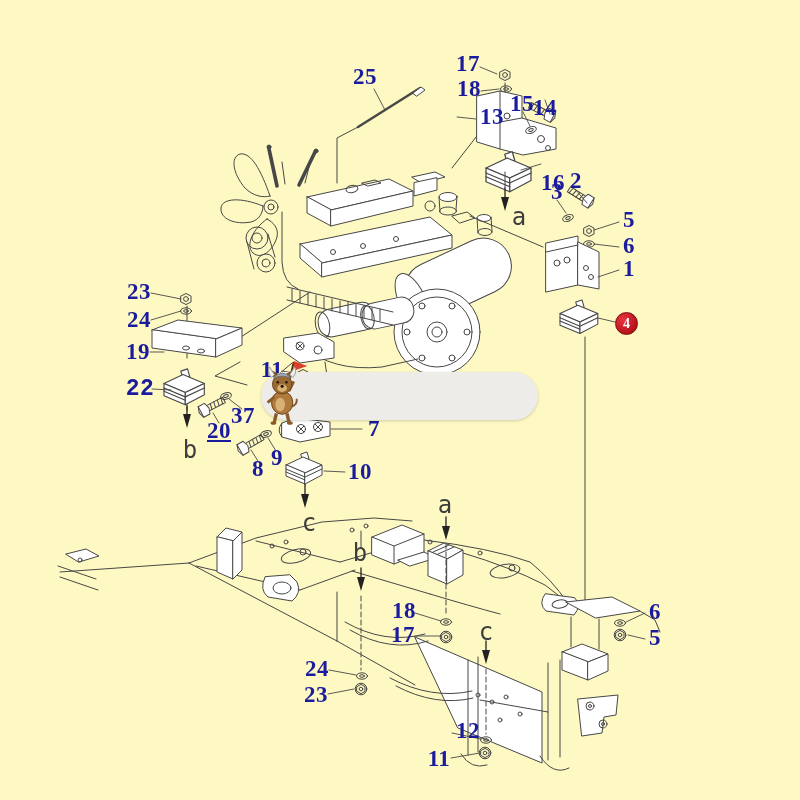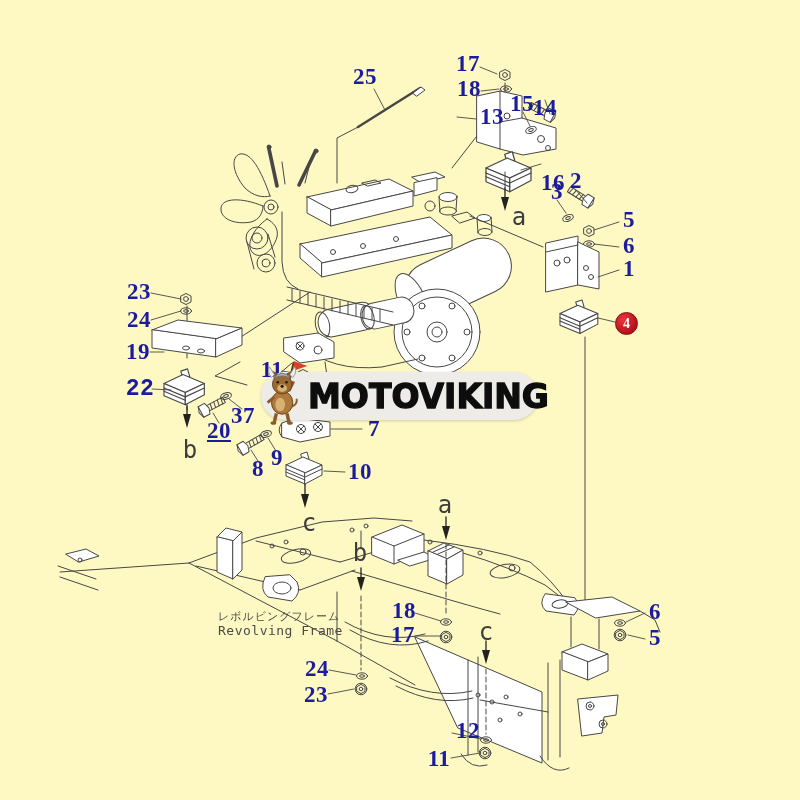--- a/index.html
+++ b/index.html
@@ -400,24 +400,20 @@
       <span class="plabel" style="left: 440px; top: 731px; margin-left: 28px;">12</span>
       <span class="plabel" style="left: 439px; top: 759px;">11</span>
       <span class="rletter" style="left: 519px; top: 217px;">a</span>
       <span class="rletter" style="left: 445px; top: 505px;">a</span>
       <span class="rletter" style="left: 190px; top: 450px;">b</span>
       <span class="rletter" style="left: 360px; top: 553px;">b</span>
       <span class="rletter" style="left: 309px; top: 523px;">c</span>
       <span class="rletter" style="left: 486px; top: 632px;">c</span>
     </div>
 
-<div class="caption">
-  <div class="jp">レボルビングフレーム</div>
-  <div class="en">Revolving Frame</div>
-</div>
 
 <div class="logo">
   <svg class="mascot" viewBox="0 0 60 70">
     <line x1="38" y1="4" x2="33" y2="26" stroke="#5a3012" stroke-width="2"></line>
     <polygon points="38,3 52,8 38,13" fill="#d8402a"></polygon>
     <path d="M33,34 L38,24" stroke="#8a5a28" stroke-width="3"></path>
     <path d="M36,50 Q42,48 41,42" stroke="#8a5a28" stroke-width="2" fill="none"></path>
     <ellipse cx="26" cy="46" rx="11" ry="12" fill="#b07a3c" stroke="#6b4318"></ellipse>
     <ellipse cx="24" cy="48" rx="5" ry="7" fill="#d8b275"></ellipse>
     <path d="M20,57 L18,66 M31,57 L33,66" stroke="#8a5a28" stroke-width="3.5"></path>
@@ -428,20 +424,19 @@
     <path d="M35,20 L38,12 L30,16 Z" fill="#7c5224"></path>
     <circle cx="26" cy="27" r="10" fill="#9a6a30" stroke="#6b4318"></circle>
     <path d="M15,20 Q10,14 13,9 Q16,14 18,17 Z" fill="#eeeeee" stroke="#999999"></path>
     <path d="M37,20 Q42,14 39,9 Q36,14 34,17 Z" fill="#eeeeee" stroke="#999999"></path>
     <path d="M17,21 Q26,10 35,21 Q26,16 17,21 Z" fill="#a8adb5" stroke="#70757c"></path>
     <ellipse cx="26" cy="31" rx="5" ry="4" fill="#d8b275"></ellipse>
     <circle cx="26" cy="29" r="1.6" fill="#201008"></circle>
     <circle cx="21.5" cy="25" r="1.3" fill="#1a1a1a"></circle>
     <circle cx="30.5" cy="25" r="1.3" fill="#1a1a1a"></circle>
   </svg>
-  <span class="logo-text">MOTOVIKING</span>
 </div>
 
 <div class="badge">
   <span>4</span>
 </div>
 
 </div>
 
 </body></html>

